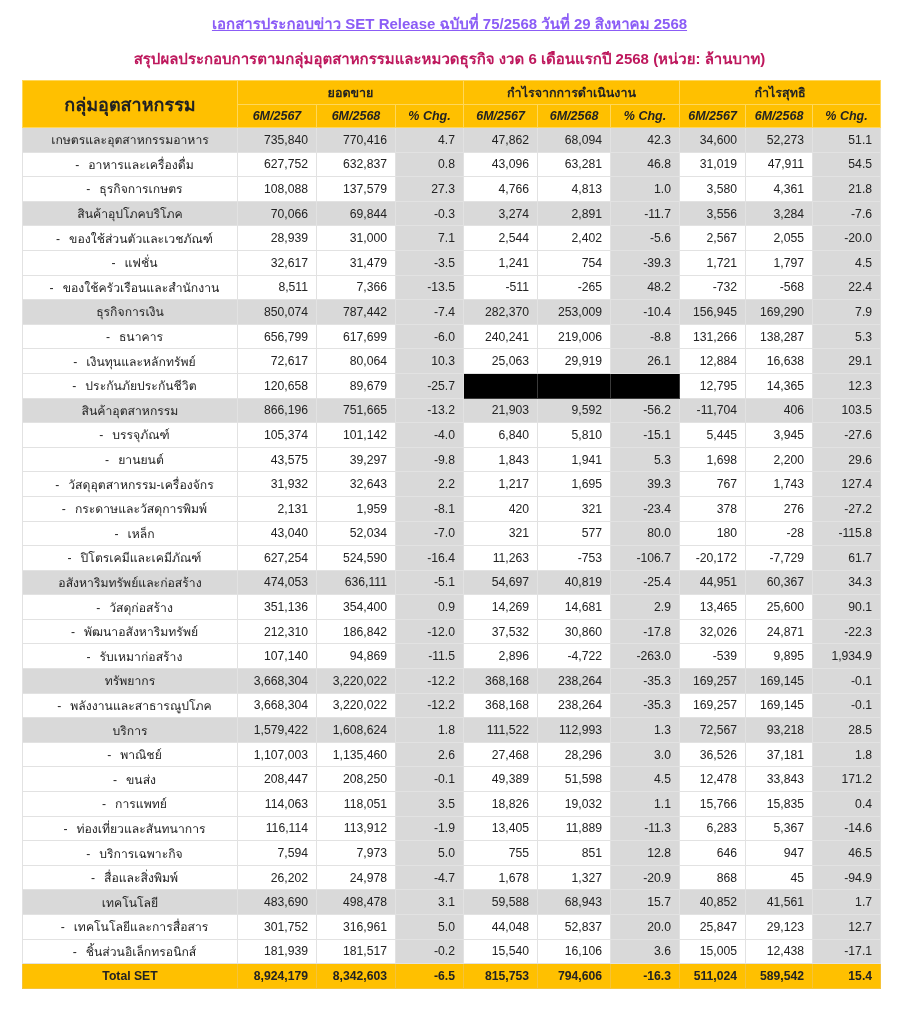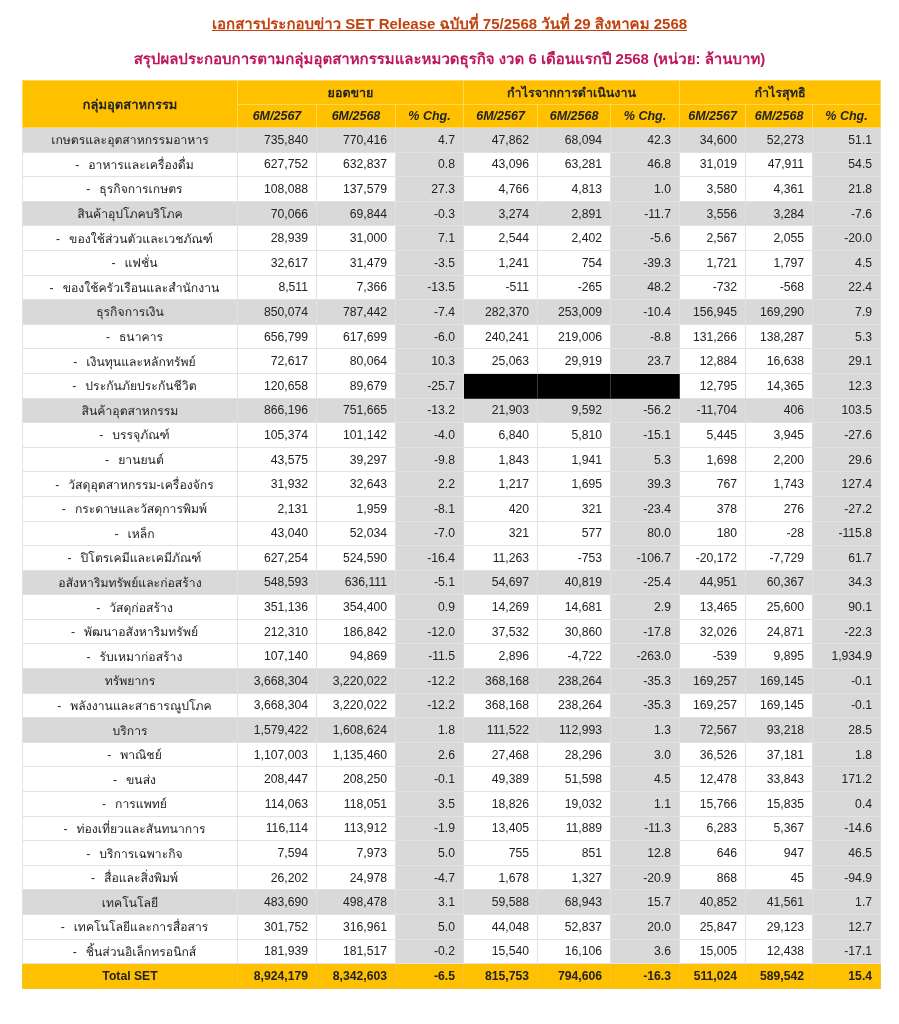--- a/index.html
+++ b/index.html
@@ -1,39 +1,39 @@
 <!DOCTYPE html>
 <html><head>
 <meta charset="utf-8">
 <style>
   html, body { margin: 0; padding: 0; background: #ffffff; }
   body { width: 899px; height: 1024px; position: relative; overflow: hidden;
          font-family: "Liberation Sans", "DejaVu Sans", sans-serif; color: #222; }
   .title1 { position: absolute; top: 12px; left: 0; width: 899px; text-align: center;
-            font-size: 15px; font-weight: bold; text-decoration: underline; color: #c2410c; }
+            font-size: 15px; font-weight: bold; text-decoration: underline; color: #8b5cf6; }
   .title2 { position: absolute; top: 47px; left: 0; width: 899px; text-align: center;
             font-size: 15px; font-weight: bold; color: #be185d; }
   table { position: absolute; top: 80px; left: 22px; border-collapse: collapse;
           table-layout: fixed; width: 858px; font-size: 12.2px; }
   col.c0 { width: 215px; }
   col.cA { width: 79px; }
   col.cB { width: 79px; }
   col.cC { width: 68px; }
   col.cD { width: 74px; }
   col.cE { width: 73px; }
   col.cF { width: 69px; }
   col.cG { width: 66px; }
   col.cH { width: 67px; }
   col.cI { width: 68px; }
   th, td { border: 1px solid #e2e2e2; padding: 0 8px; height: 23.6px; white-space: nowrap; overflow: hidden; }
   thead th { background: #ffc000; color: #222; font-weight: bold; text-align: center;
              border-color: #ffd75a; font-size: 12.5px; }
   thead tr.h1 th { height: 23px; }
   thead tr.h2 th { height: 22px; font-style: italic; }
-  thead th.corner { font-size: 13px; }
+  thead th.corner { font-size: 18px; }
   td.num { text-align: right; }
   td.label { text-align: center; }
   tr.group td { background: #d9d9d9; }
   tr.sub td { background: #ffffff; }
   tr.sub td.pct { background: #d9d9d9; }
   tr.total td { background: #ffc000; font-weight: bold; border-color: #f5c33a; }
   td.redacted { background: #000000 !important; border-color: #3a3a3a; }
   .dash { display: inline-block; width: 22px; }
 </style>
 </head>
@@ -183,21 +183,21 @@
         <td class="num">138,287</td>
         <td class="num pct">5.3</td>
       </tr>
       <tr class="sub">
         <td class="label"><span class="dash">-</span><span>เงินทุนและหลักทรัพย์</span></td>
         <td class="num">72,617</td>
         <td class="num">80,064</td>
         <td class="num pct">10.3</td>
         <td class="num">25,063</td>
         <td class="num">29,919</td>
-        <td class="num pct">23.7</td>
+        <td class="num pct">26.1</td>
         <td class="num">12,884</td>
         <td class="num">16,638</td>
         <td class="num pct">29.1</td>
       </tr>
       <tr class="sub">
         <td class="label"><span class="dash">-</span><span>ประกันภัยประกันชีวิต</span></td>
         <td class="num">120,658</td>
         <td class="num">89,679</td>
         <td class="num pct">-25.7</td>
         <td class="num redacted"></td>
@@ -286,21 +286,21 @@
         <td class="num pct">-16.4</td>
         <td class="num">11,263</td>
         <td class="num">-753</td>
         <td class="num pct">-106.7</td>
         <td class="num">-20,172</td>
         <td class="num">-7,729</td>
         <td class="num pct">61.7</td>
       </tr>
       <tr class="group">
         <td class="label"><span>อสังหาริมทรัพย์และก่อสร้าง</span></td>
-        <td class="num">548,593</td>
+        <td class="num">474,053</td>
         <td class="num">636,111</td>
         <td class="num pct">-5.1</td>
         <td class="num">54,697</td>
         <td class="num">40,819</td>
         <td class="num pct">-25.4</td>
         <td class="num">44,951</td>
         <td class="num">60,367</td>
         <td class="num pct">34.3</td>
       </tr>
       <tr class="sub">

